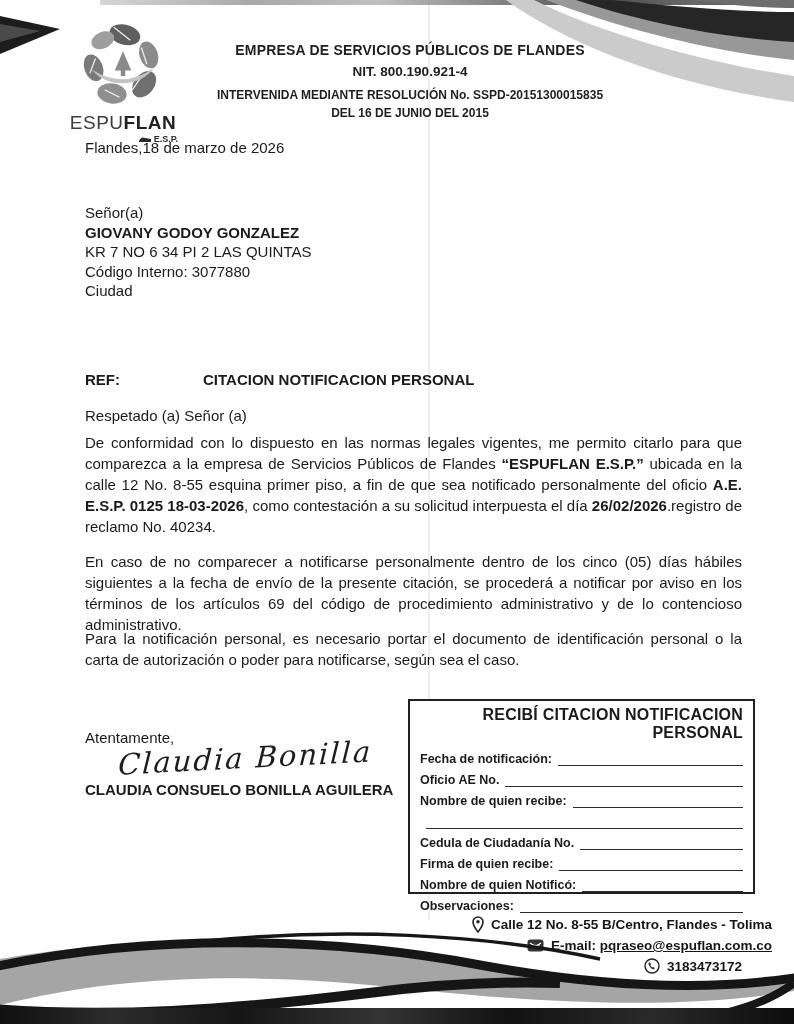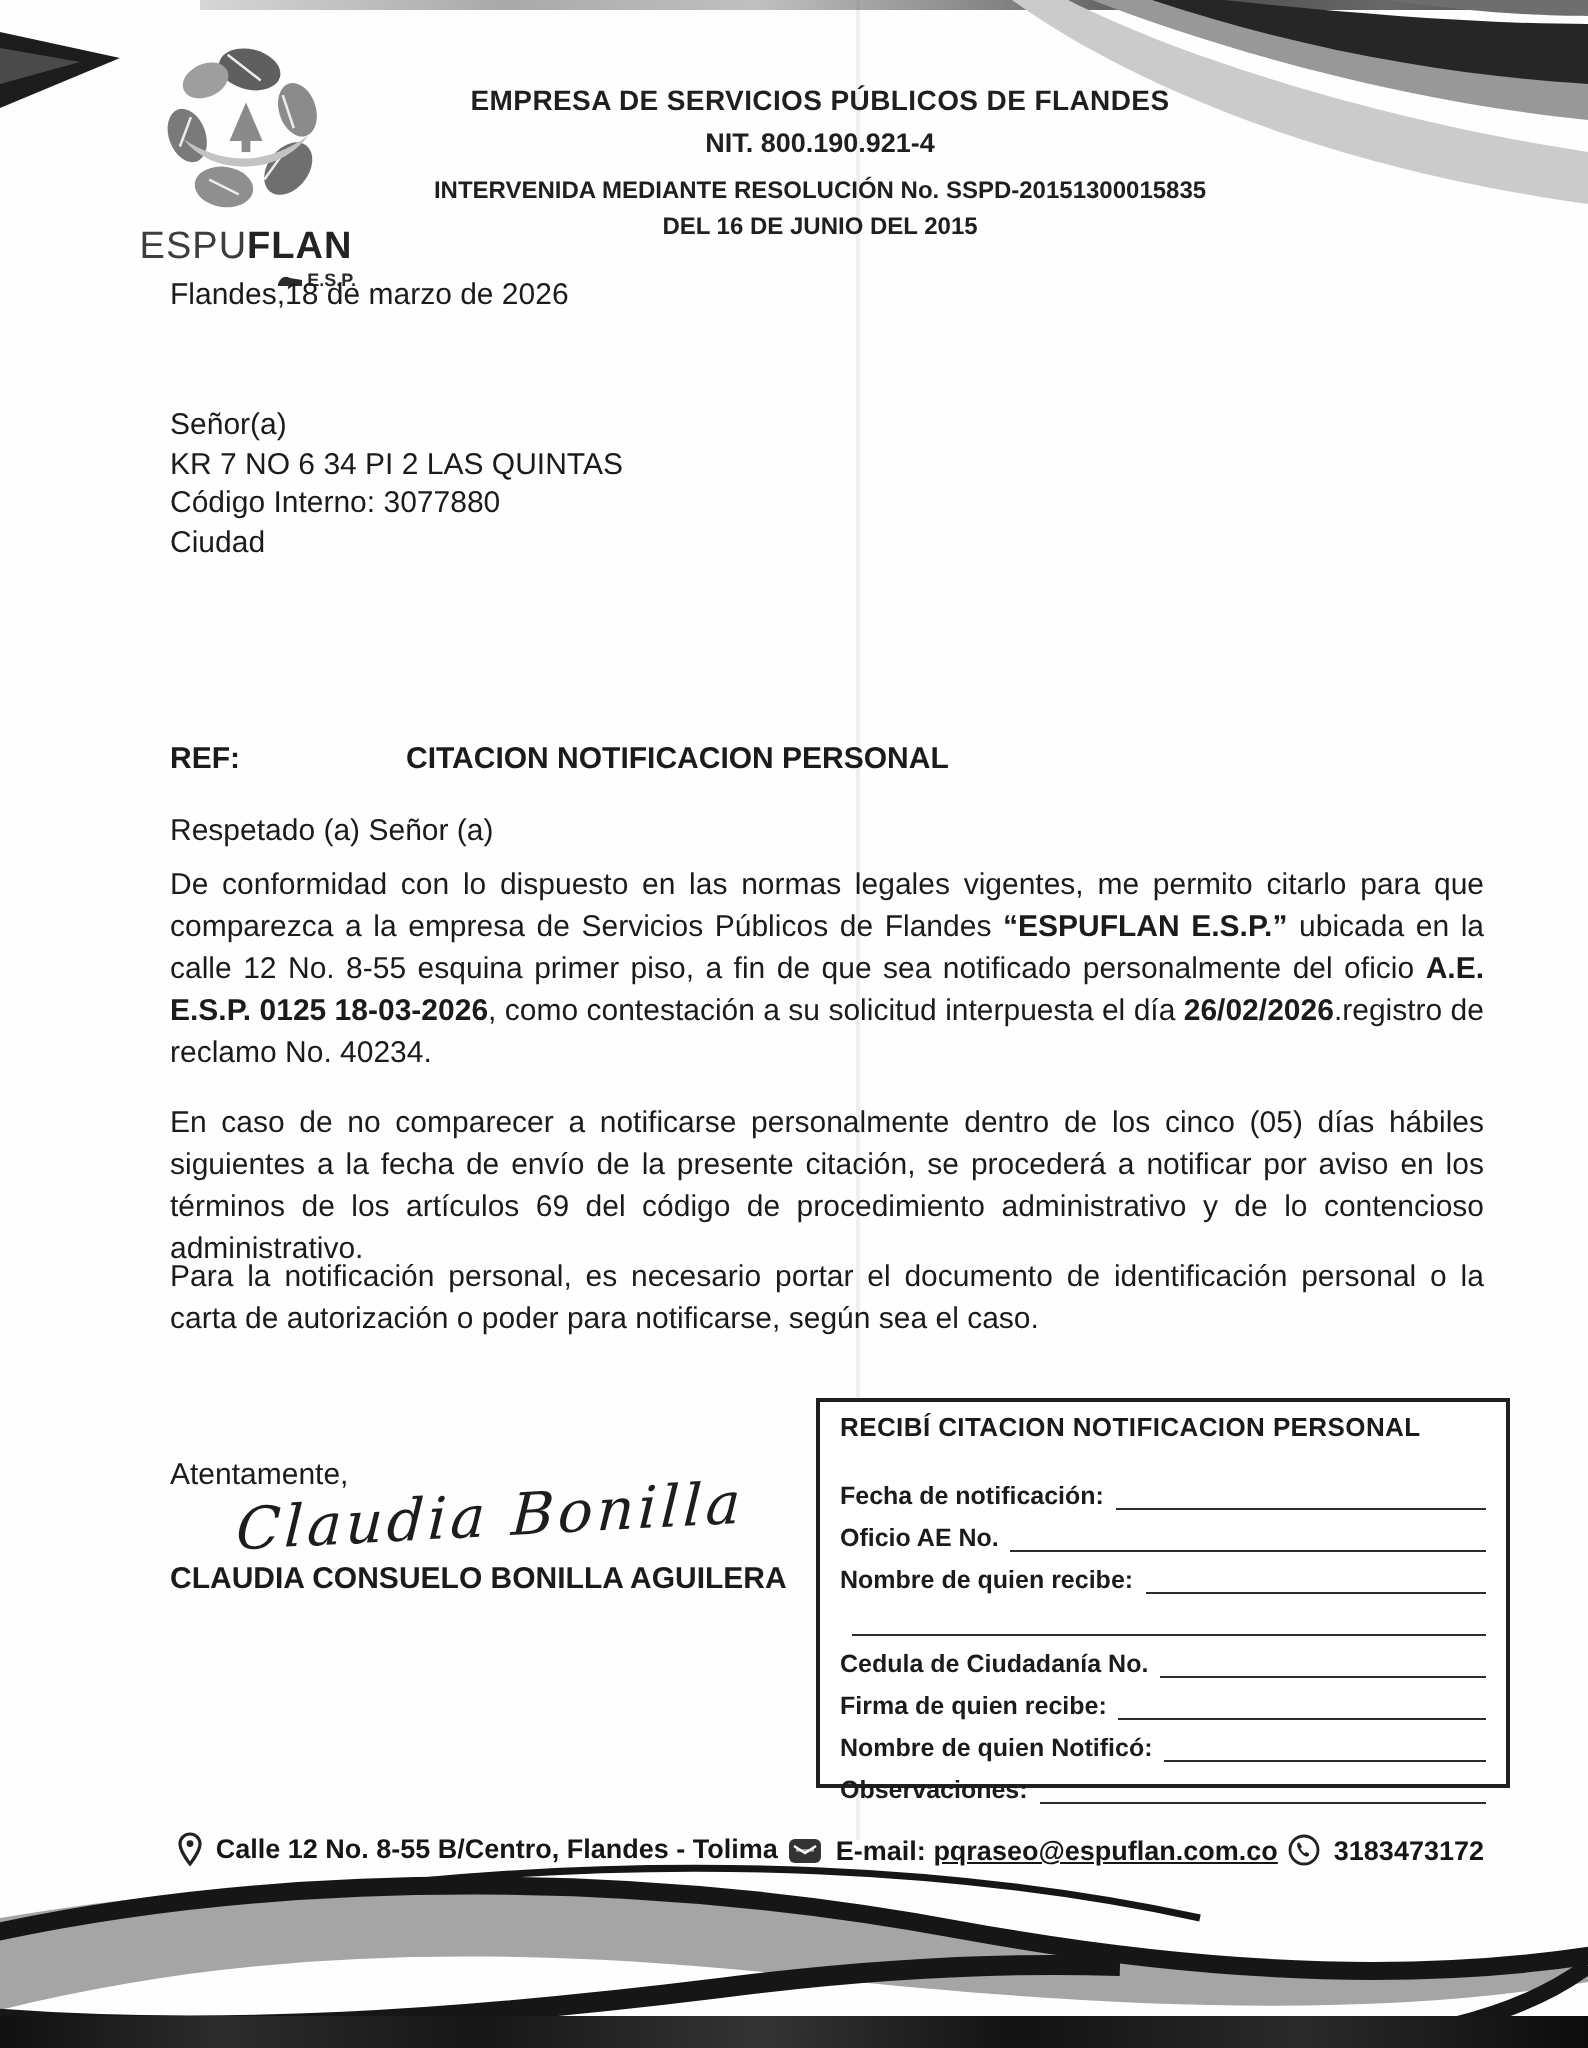--- a/index.html
+++ b/index.html
@@ -61,28 +61,28 @@
     transform:rotate(-3deg) skewX(-6deg);
   }
   .signer-name{position:absolute;left:85px;top:781px;font-size:15px;font-weight:bold;white-space:nowrap;}
   .signer-title{position:absolute;left:85px;top:800px;font-size:15px;}
   
   .receipt-box{
     position:absolute;left:408px;top:699px;width:347px;height:195px;
     border:2px solid #202020;background:#fff;
     box-sizing:border-box;padding:5px 10px 6px 10px;
   }
-  .rb-title{font-size:13px;font-weight:bold;text-align:left;letter-spacing:.2px;margin-bottom:13px;}
+  .rb-title{font-size:16px;font-weight:bold;text-align:right;letter-spacing:.2px;margin-bottom:3px;}
   .rb-row{display:flex;align-items:flex-end;height:21px;}
   .rb-label{font-size:12.5px;font-weight:bold;white-space:nowrap;padding-right:6px;line-height:14px;}
   .rb-line{flex:1;border-bottom:1.5px solid #2c2c2c;height:14px;}
   
   .footer-info{
     position:absolute;right:22px;top:916px;
-    display:flex;flex-direction:row;align-items:flex-end;gap:5px;
+    display:flex;flex-direction:column;align-items:flex-end;gap:5px;
     font-size:13.5px;font-weight:bold;color:#161616;
   }
   .f-line{display:flex;align-items:center;gap:7px;}
   .f-line .underline{text-decoration:underline;}
   .f-phone{padding-right:30px;}
   .icon{display:inline-flex;}
 </style>
 </head>
 <body>
 
@@ -129,20 +129,21 @@
     <div class="lh-1">EMPRESA DE SERVICIOS PÚBLICOS DE FLANDES</div>
     <div class="lh-2">NIT. 800.190.921-4</div>
     <div class="lh-3">INTERVENIDA MEDIANTE RESOLUCIÓN No. SSPD-20151300015835</div>
     <div class="lh-4">DEL 16 DE JUNIO DEL 2015</div>
   </div>
 
   <div class="date-line">Flandes,18 de marzo de 2026</div>
 
   <div class="recipient">
     <div>Señor(a)</div>
+    <div class="r-name">GIOVANY GODOY GONZALEZ</div>
     <div>KR 7 NO 6 34 PI 2 LAS QUINTAS</div>
     <div>Código Interno: 3077880</div>
     <div>Ciudad</div>
   </div>
 
   <div class="ref-row">
     <span class="ref-label">REF:</span>
     <span>CITACION NOTIFICACION PERSONAL</span>
   </div>
 

